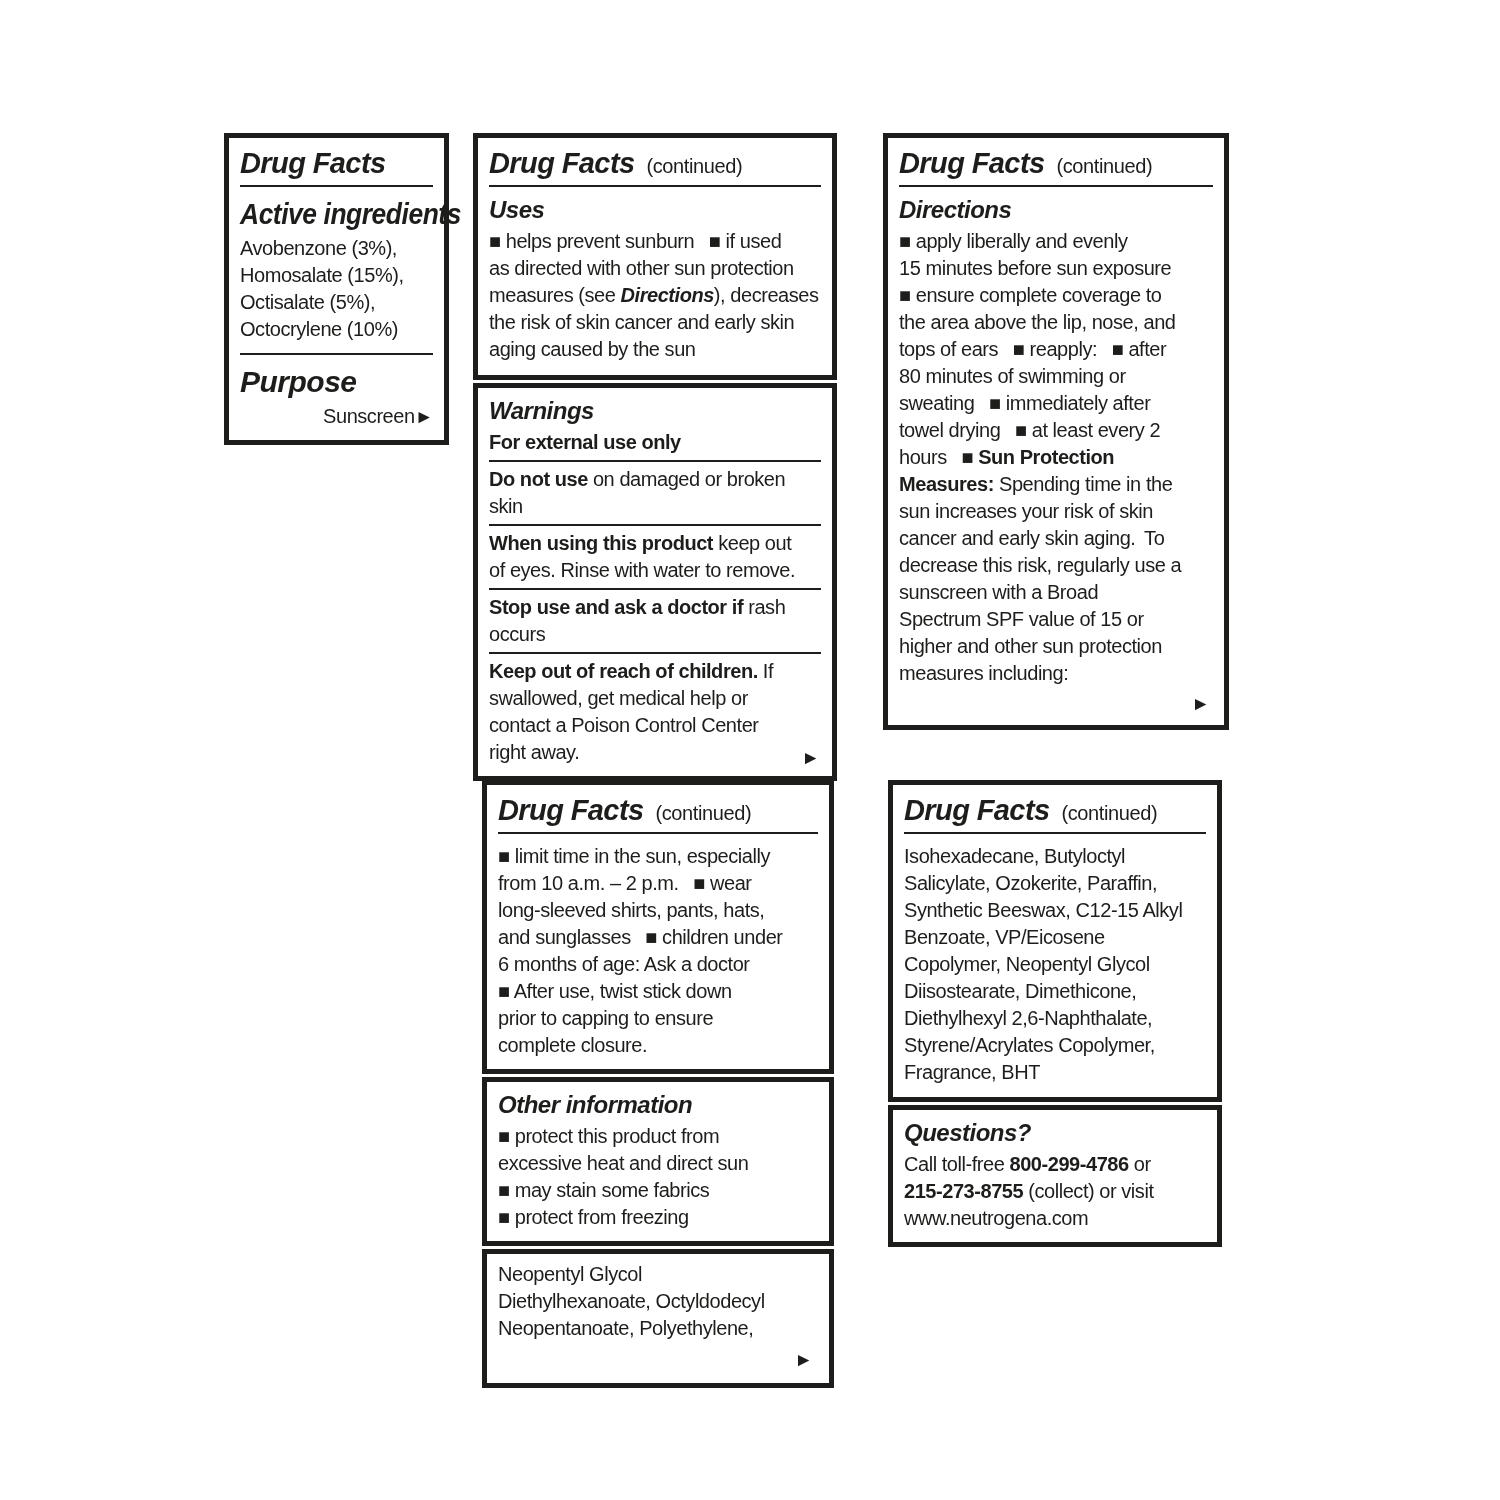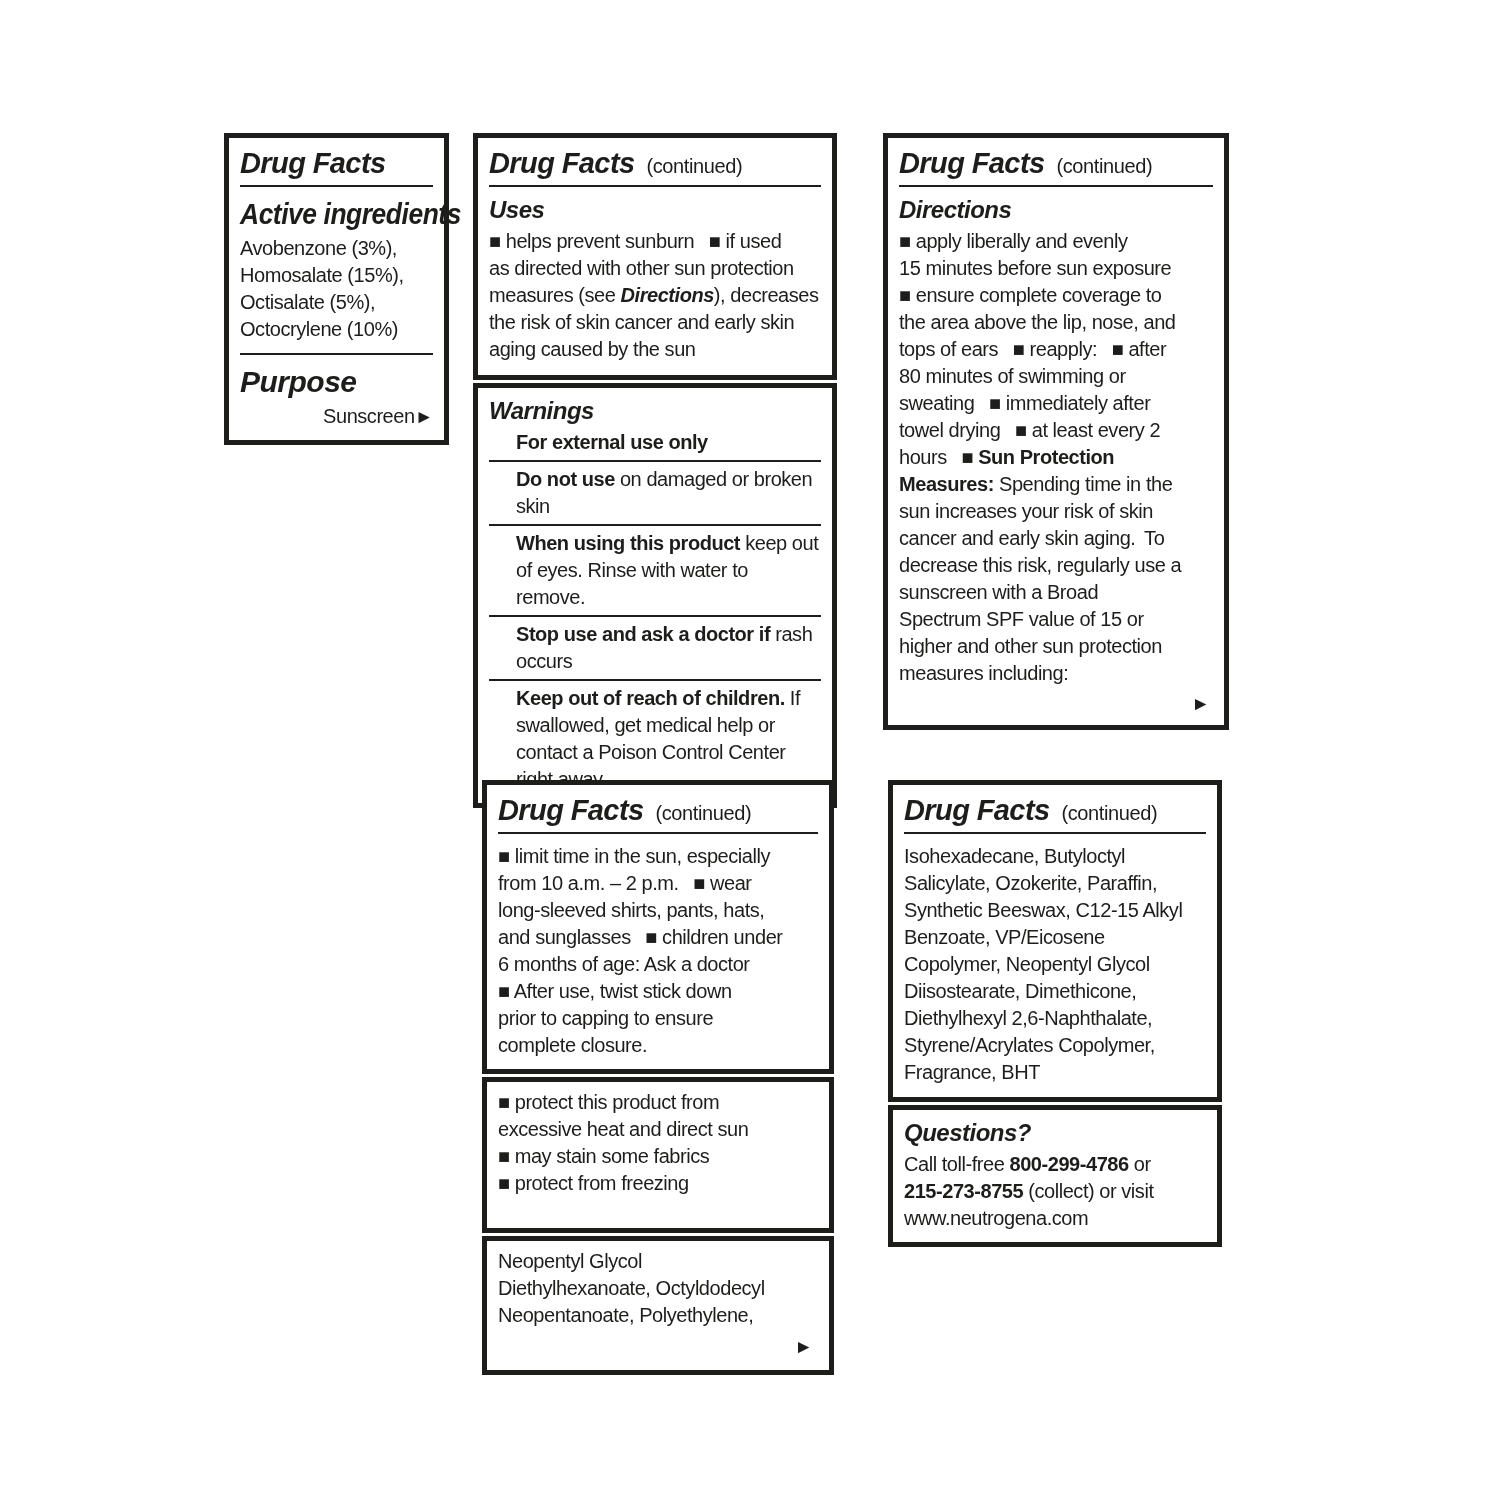--- a/index.html
+++ b/index.html
@@ -24,21 +24,21 @@
   .title{font-size:29px;font-weight:700;font-style:italic;letter-spacing:-0.6px;line-height:1.15;}
   .cont{font-size:20px;letter-spacing:-0.4px;}
   .rule{border:none;border-top:2.5px solid #1d1d1b;margin:5px 0 9px 0;}
   .trule{border:none;border-top:2px solid #1d1d1b;margin:4px 0;}
   .hdg{font-size:24px;font-weight:700;font-style:italic;letter-spacing:-0.5px;line-height:1.2;margin:2px 0 3px 0;}
   .hdg-sm{font-size:30px;}
   .squeeze{display:inline-block;transform:scaleX(0.88);transform-origin:left center;white-space:nowrap;}
   .body{font-size:20px;letter-spacing:-0.45px;line-height:27px;white-space:pre-line;}
   .b{font-weight:700;}
   .bi{font-weight:700;font-style:italic;}
-  .wrow{font-size:20px;letter-spacing:-0.45px;line-height:27px;white-space:pre-line;margin-left:27px;}
+  .wrow{font-size:20px;letter-spacing:-0.45px;line-height:27px;white-space:pre-line;}
   .purpose-row{display:flex;justify-content:flex-end;align-items:center;}
   .arrow{font-size:19px;line-height:1;}
   .arrow-abs{position:absolute;font-size:19px;line-height:1;}
   .ar-p2{right:12px;bottom:9px;}
   .ar-p3{right:14px;bottom:12px;}
   .ar-p4{right:16px;bottom:14px;}
 </style>
 </head>
 <body>
 
@@ -139,20 +139,21 @@
       <div class="body">■ limit time in the sun, especially
 from 10 a.m. – 2 p.m.  ■ wear
 long-sleeved shirts, pants, hats,
 and sunglasses  ■ children under
 6 months of age: Ask a doctor
 ■ After use, twist stick down
 prior to capping to ensure
 complete closure.</div>
     </div>
     <div class="box h156">
+      <div class="hdg">Other information</div>
       <div class="body">■ protect this product from
 excessive heat and direct sun
 ■ may stain some fabrics
 ■ protect from freezing</div>
     </div>
     <div class="box h139">
       <div class="body">Neopentyl Glycol
 Diethylhexanoate, Octyldodecyl
 Neopentanoate, Polyethylene,</div>
       <span class="arrow-abs ar-p4">►</span>

